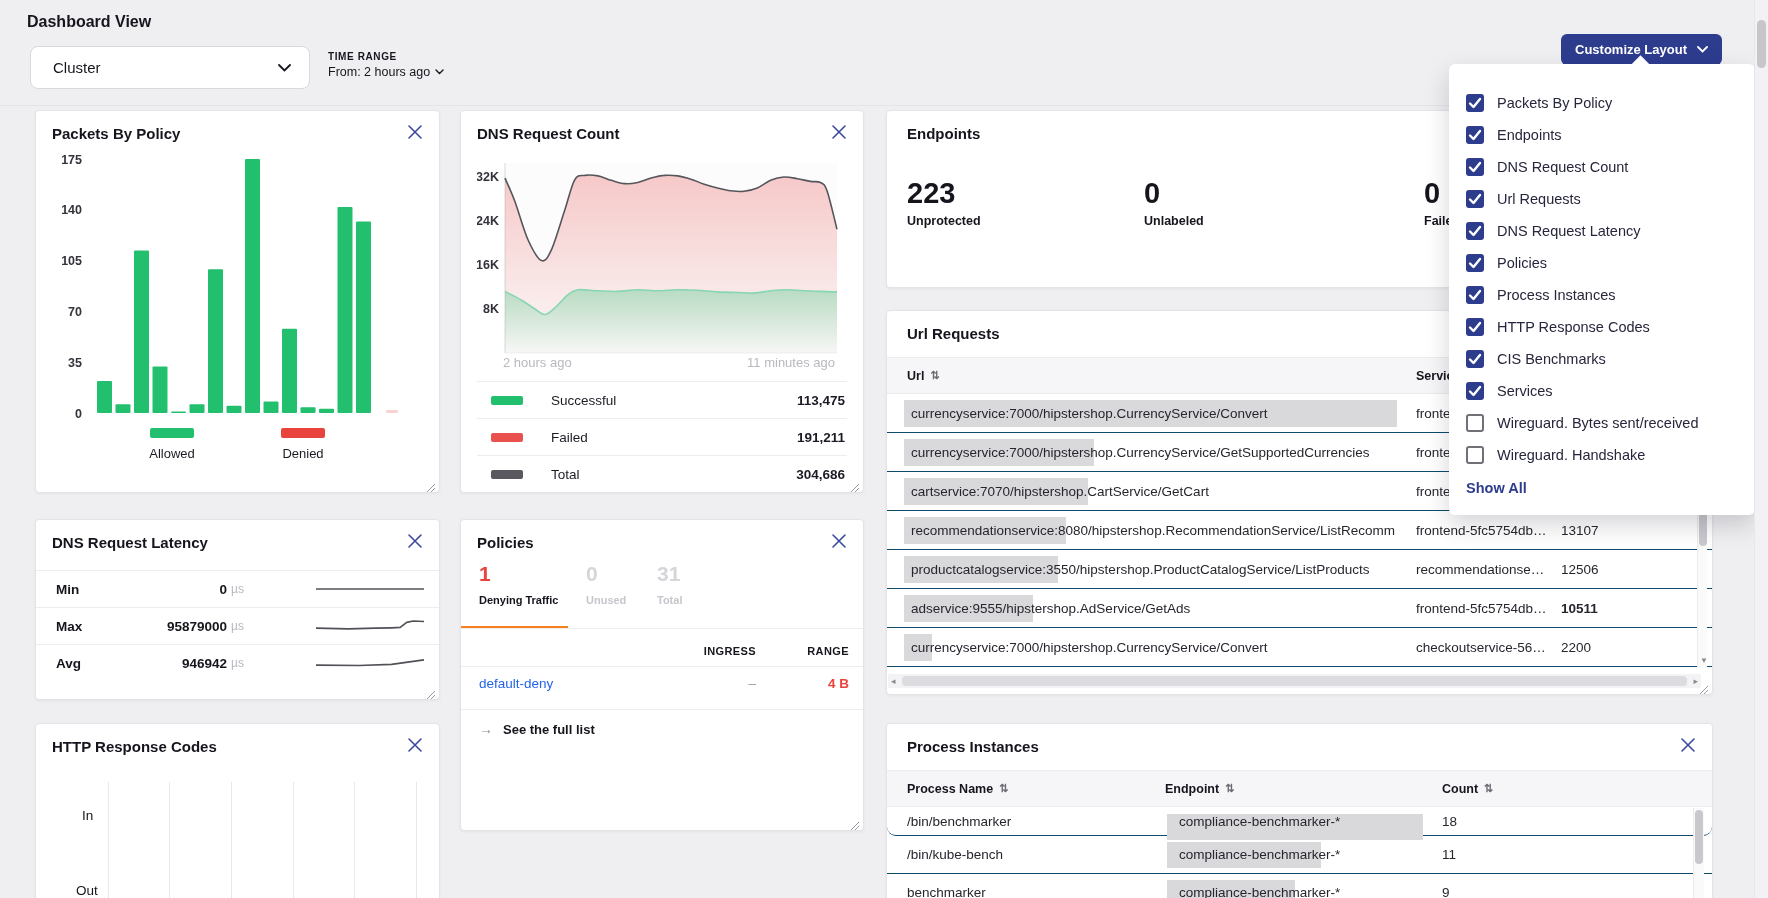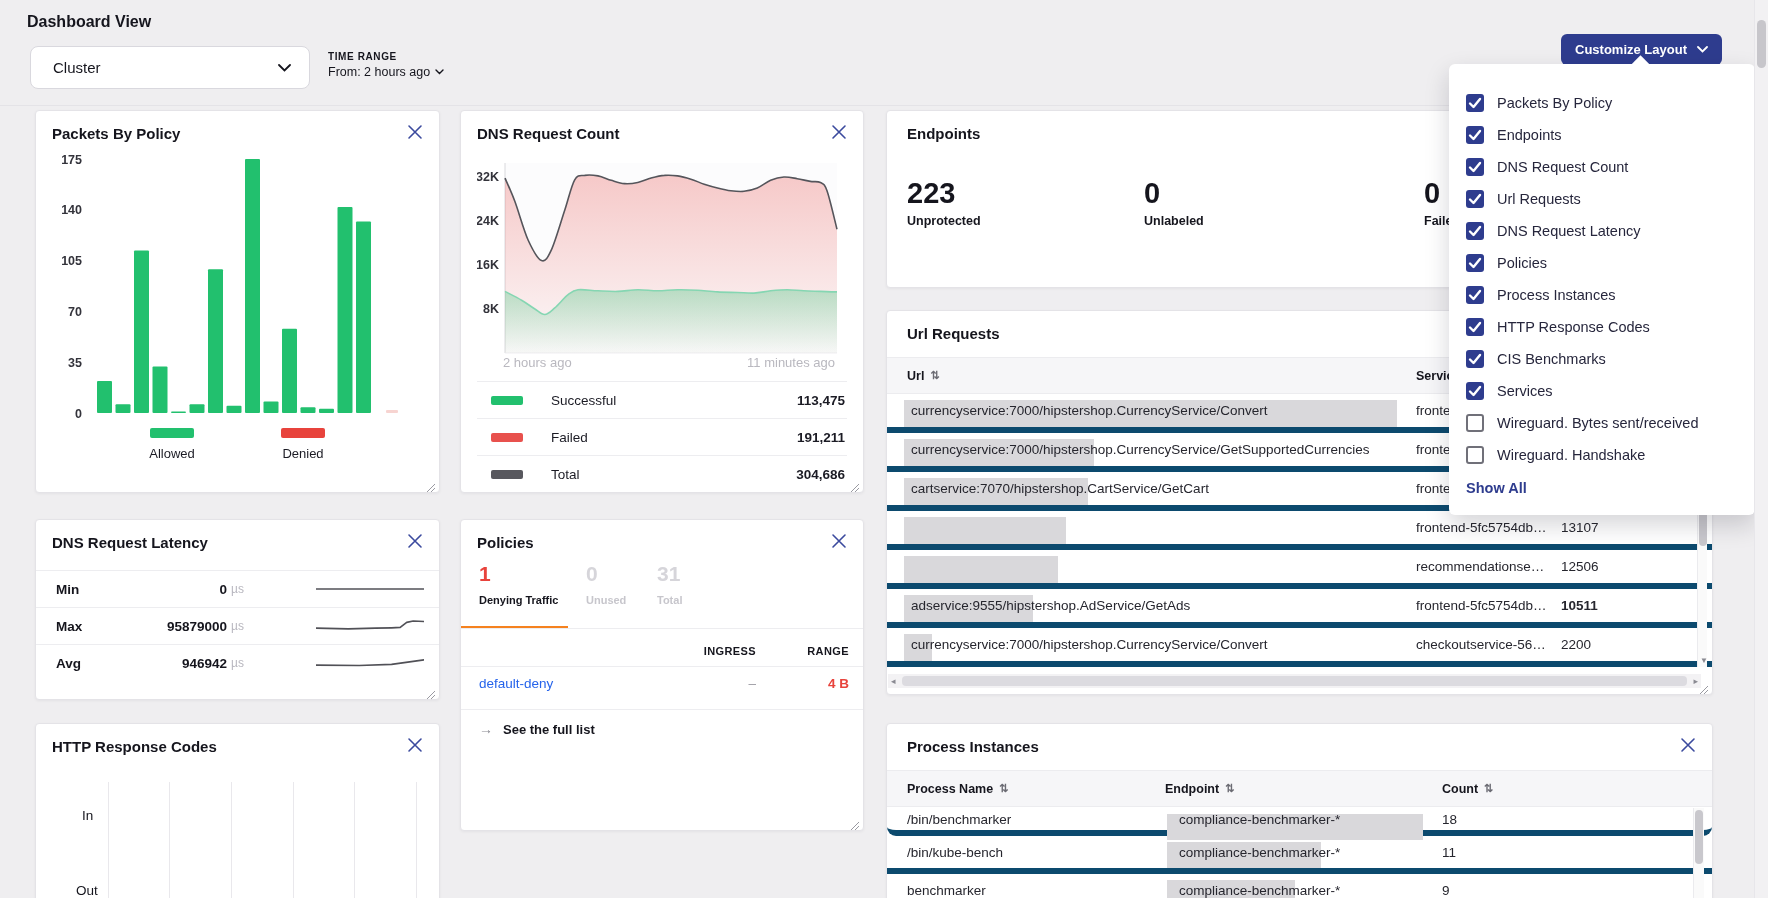--- a/index.html
+++ b/index.html
@@ -59,21 +59,21 @@
   .ep-label { font-size:12.5px; font-weight:700; margin-top:4px; }
 
   
   #card-urlreq { left:886px; top:310px; width:827px; height:385px; }
   #card-process { left:886px; top:723px; width:827px; height:220px; }
   .tbl-head { position:absolute; left:0; right:0; height:37px; background:#f6f6f8;
               border-top:1px solid #ececef; border-bottom:1px solid #ececef; }
   .th { position:absolute; top:0; height:100%; display:flex; align-items:center; gap:6px;
         font-size:12.5px; font-weight:700; cursor:pointer; }
   .sort-ic { font-size:11px; color:#6b6b73; }
-  .trow { position:relative; border-bottom:6px solid #0c4a6e; }
+  .trow { position:relative; border-bottom:1px solid #0c4a6e; }
   .cell { position:absolute; top:0; height:100%; display:flex; align-items:center;
           font-size:13.5px; color:#26262e; white-space:nowrap; }
   .databar { position:absolute; top:6px; height:27px; background:#d9d8db; }
   .vscroll { position:absolute; background:#fafafa; border-left:1px solid #ebebee; }
   .vscroll .vthumb { position:absolute; left:1px; width:8px; background:#c9c8cd; border-radius:4px; }
   .vscroll .varrow { position:absolute; bottom:2px; left:2px; font-size:8px; color:#8a8a92; }
   .hscroll { position:absolute; height:14px; background:#f3f2f4; }
   .hscroll .harrow { position:absolute; top:2px; font-size:9px; color:#8a8a92; }
   .hscroll .hthumb { position:absolute; top:2px; left:14px; right:14px; height:10px;
                      background:#dcdbe0; border-radius:4px; }
@@ -317,25 +317,27 @@
           <span class="cell" style="left: 674px;"></span>
         </div>
         <div class="trow" style="height: 39px;">
           <span class="databar" style="left: 17px; width: 184px;"></span>
           <span class="cell" style="left: 24px; width: 500px; overflow: hidden;">cartservice:7070/hipstershop.CartService/GetCart</span>
           <span class="cell" style="left: 529px; width: 140px; overflow: hidden;">fronte</span>
           <span class="cell" style="left: 674px;"></span>
         </div>
         <div class="trow" style="height: 39px;">
           <span class="databar" style="left: 17px; width: 162px;"></span>
+          <span class="cell" style="left: 24px; width: 500px; overflow: hidden;">recommendationservice:8080/hipstershop.RecommendationService/ListRecomm</span>
           <span class="cell" style="left: 529px; width: 140px; overflow: hidden;">frontend-5fc5754db…</span>
           <span class="cell" style="left: 674px;">13107</span>
         </div>
         <div class="trow" style="height: 39px;">
           <span class="databar" style="left: 17px; width: 154px;"></span>
+          <span class="cell" style="left: 24px; width: 500px; overflow: hidden;">productcatalogservice:3550/hipstershop.ProductCatalogService/ListProducts</span>
           <span class="cell" style="left: 529px; width: 140px; overflow: hidden;">recommendationse…</span>
           <span class="cell" style="left: 674px;">12506</span>
         </div>
         <div class="trow" style="height: 39px;">
           <span class="databar" style="left: 17px; width: 129px;"></span>
           <span class="cell" style="left: 24px; width: 500px; overflow: hidden;">adservice:9555/hipstershop.AdService/GetAds</span>
           <span class="cell" style="left: 529px; width: 140px; overflow: hidden;">frontend-5fc5754db…</span>
           <span class="cell" style="left: 674px; font-weight: bold;">10511</span>
         </div>
         <div class="trow" style="height: 39px;">

